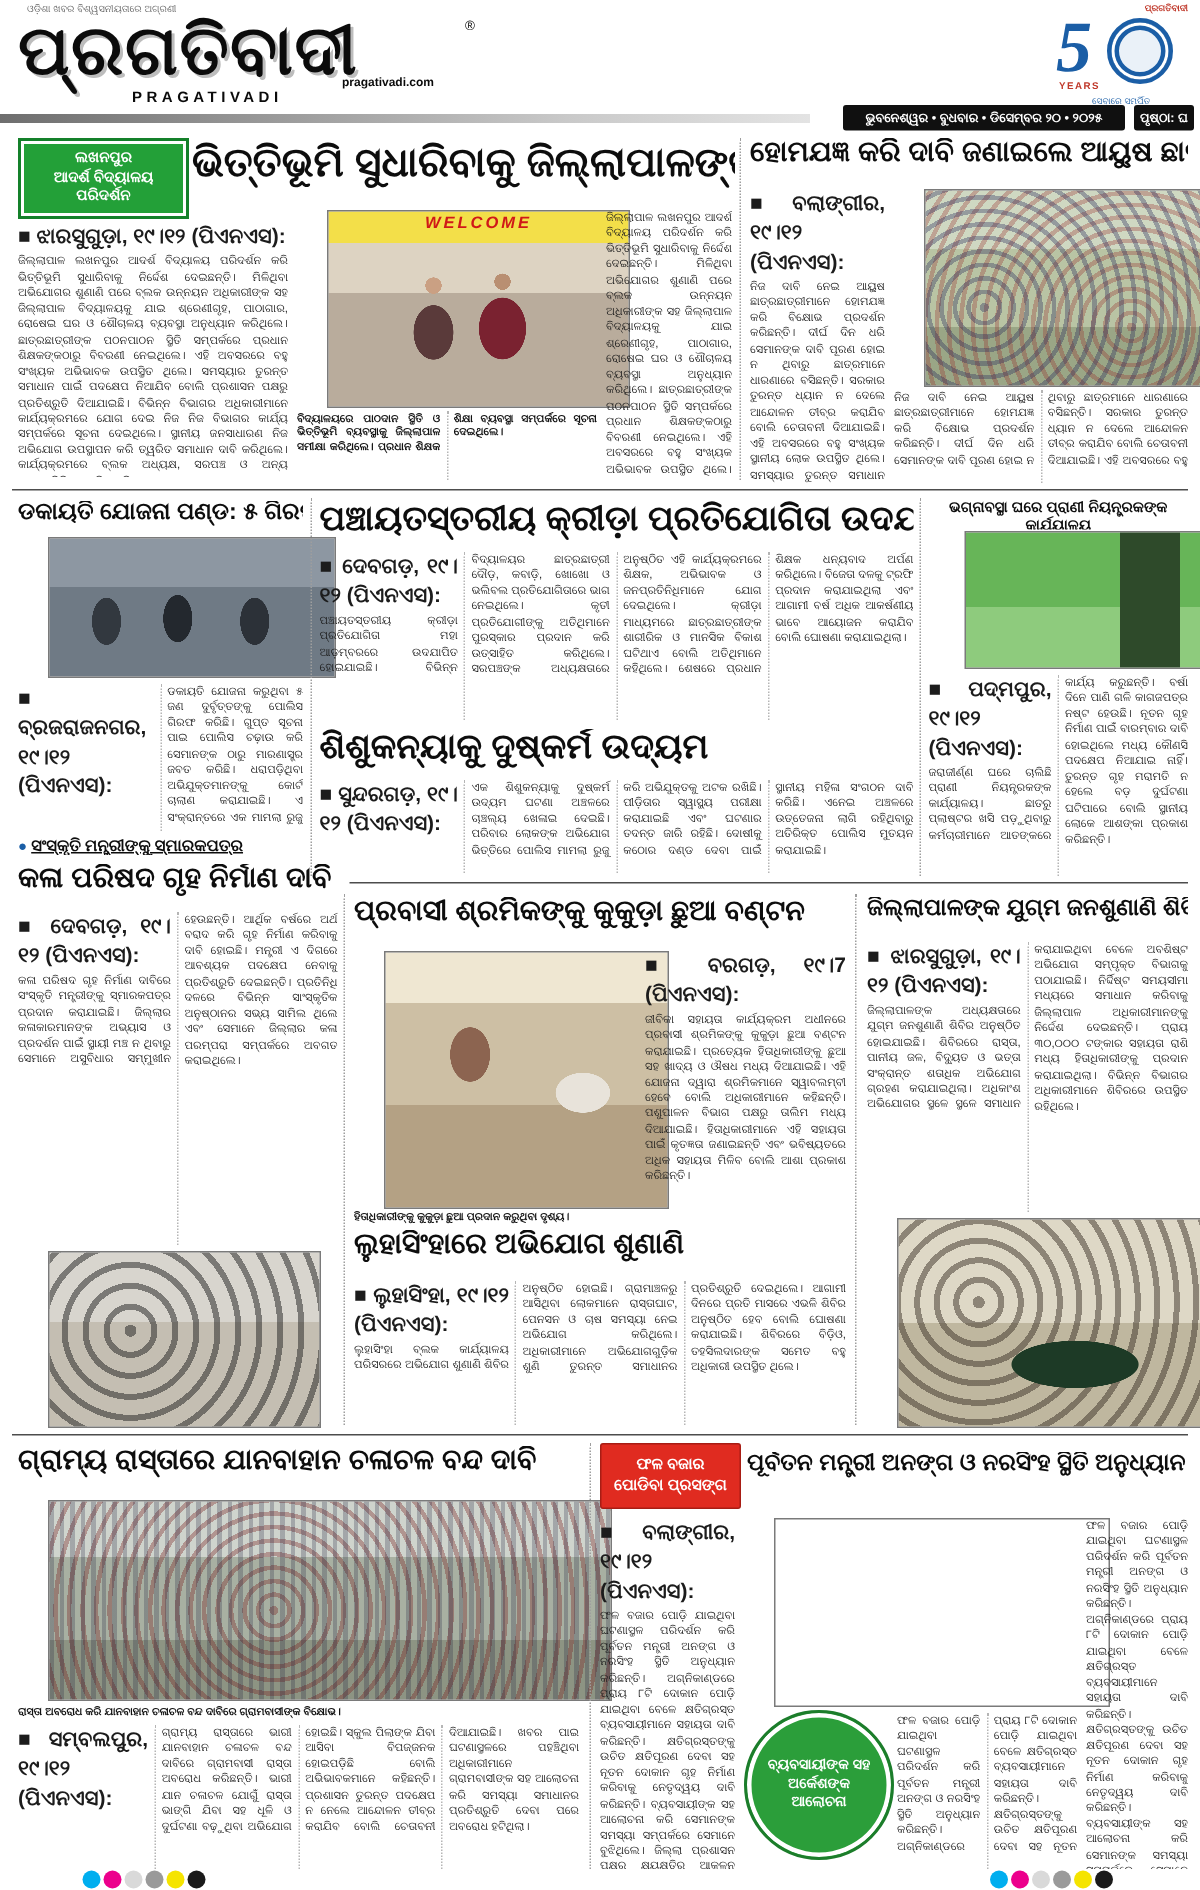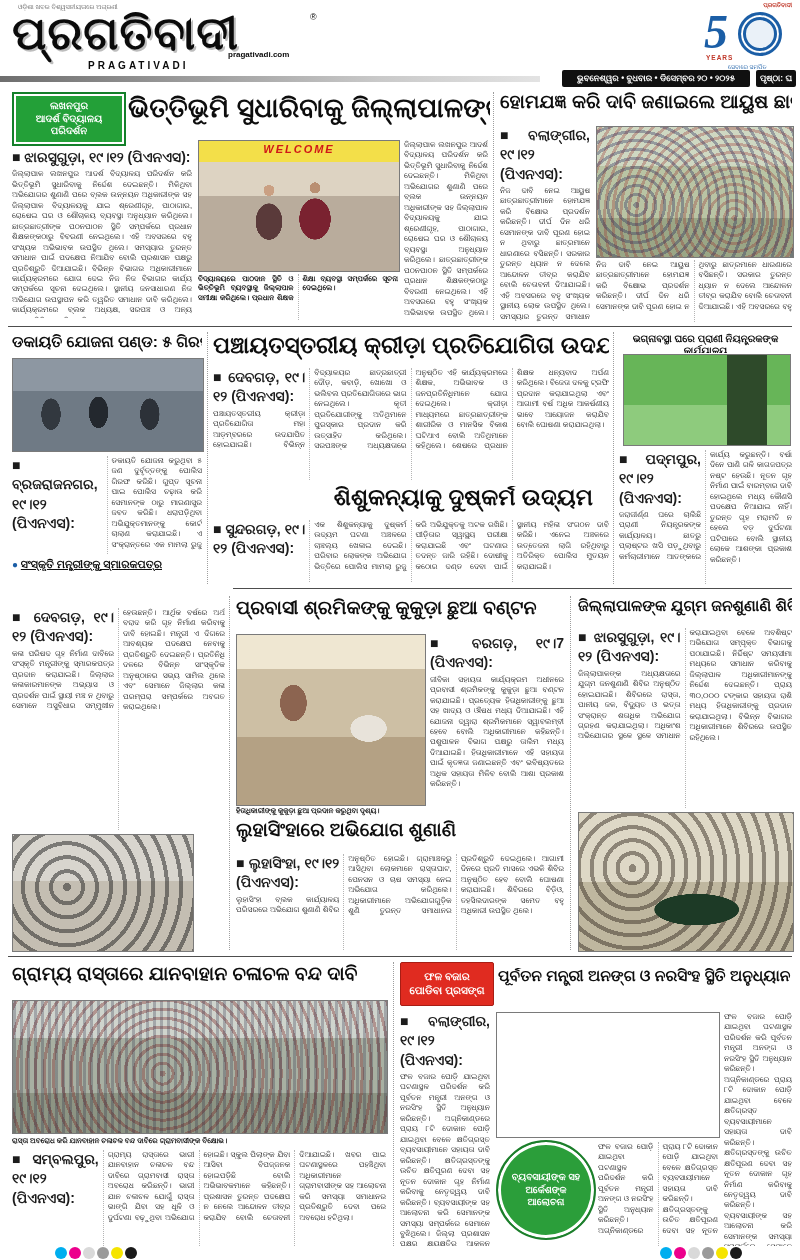--- a/index.html
+++ b/index.html
@@ -43,21 +43,21 @@
   .kicker-red{position:absolute;left:400px;top:962px;width:92px;height:42px;background:#e02b20;border:1px solid #a81d14;
               color:#fff;font-weight:bold;font-size:10.5px;line-height:1.3;display:flex;align-items:center;
               justify-content:center;text-align:center;white-space:pre-line;border-radius:2px;}
   .kicker-line{position:absolute;font-size:11px;font-weight:bold;color:#0d0d0d;white-space:nowrap;overflow:hidden;}
   .kicker-line .dot{color:#1b5ea6;font-size:10px;}
   .badge-circle{position:absolute;left:496px;top:1140px;width:96px;height:96px;border-radius:50%;
                 background:#2b9e3a;border:2px solid #1c7d2b;box-shadow:inset 0 0 0 3px #fff;
                 color:#fff;font-weight:bold;font-size:9.5px;line-height:1.35;display:flex;align-items:center;
                 justify-content:center;text-align:center;white-space:pre-line;}
   
-  .photo{position:absolute;border:1px solid #7a7a7a;overflow:hidden;}
+  .photo{position:absolute;border:1px solid #7a7a7a;overflow:hidden;margin-left:20px;}
   .ph-school{background:
       radial-gradient(ellipse 22px 30px at 35% 62%,#5a3a3a 0 60%,transparent 61%),
       radial-gradient(ellipse 26px 34px at 58% 60%,#7a2230 0 60%,transparent 61%),
       radial-gradient(circle 9px at 35% 38%,#caa083 0 60%,transparent 61%),
       radial-gradient(circle 9px at 58% 36%,#b98f72 0 60%,transparent 61%),
       linear-gradient(#f3df49 0 16%,#ddd3c2 16% 42%,#b9ac9c 42% 100%);}
   .ph-welcome{position:absolute;left:0;top:0;width:100%;height:16%;color:#d01818;font-weight:bold;
       font-style:italic;font-size:11px;text-align:center;letter-spacing:2px;line-height:1.6;}
   .ph-homa{background:
       repeating-radial-gradient(circle at 20% 60%,rgba(40,40,90,.35) 0 3px,transparent 3px 9px),
@@ -156,38 +156,39 @@
   </div>
 
   <div class="v-dot" style="left:207px;top:332px;height:252px;"></div>
 
   <div class="art-head h-lg" style="left:213px;top:334px;width:396px;height:28px;">ପଞ୍ଚାୟତସ୍ତରୀୟ କ୍ରୀଡ଼ା ପ୍ରତିଯୋଗିତା ଉଦଯାପିତ</div>
   <div class="body-txt cols4" style="left:213px;top:368px;width:396px;height:112px;">
     <div class="byline">■ ଦେବଗଡ଼, ୧୯।୧୨ (ପିଏନଏସ):</div>
     <span>ପଞ୍ଚାୟତସ୍ତରୀୟ କ୍ରୀଡ଼ା ପ୍ରତିଯୋଗିତା ମହା ଆଡ଼ମ୍ବରରେ ଉଦଯାପିତ ହୋଇଯାଇଛି। ବିଭିନ୍ନ ବିଦ୍ୟାଳୟର ଛାତ୍ରଛାତ୍ରୀ ଦୌଡ଼, କବାଡ଼ି, ଖୋଖୋ ଓ ଭଲିବଲ ପ୍ରତିଯୋଗିତାରେ ଭାଗ ନେଇଥିଲେ। କୃତୀ ପ୍ରତିଯୋଗୀଙ୍କୁ ଅତିଥିମାନେ ପୁରସ୍କାର ପ୍ରଦାନ କରି ଉତ୍ସାହିତ କରିଥିଲେ। ସରପଞ୍ଚଙ୍କ ଅଧ୍ୟକ୍ଷତାରେ ଅନୁଷ୍ଠିତ ଏହି କାର୍ଯ୍ୟକ୍ରମରେ ଶିକ୍ଷକ, ଅଭିଭାବକ ଓ ଜନପ୍ରତିନିଧିମାନେ ଯୋଗ ଦେଇଥିଲେ। କ୍ରୀଡ଼ା ମାଧ୍ୟମରେ ଛାତ୍ରଛାତ୍ରୀଙ୍କ ଶାରୀରିକ ଓ ମାନସିକ ବିକାଶ ଘଟିଥାଏ ବୋଲି ଅତିଥିମାନେ କହିଥିଲେ। ଶେଷରେ ପ୍ରଧାନ ଶିକ୍ଷକ ଧନ୍ୟବାଦ ଅର୍ପଣ କରିଥିଲେ। ବିଜେତା ଦଳକୁ ଟ୍ରଫି ପ୍ରଦାନ କରାଯାଇଥିଲା ଏବଂ ଆଗାମୀ ବର୍ଷ ଅଧିକ ଆକର୍ଷଣୀୟ ଭାବେ ଆୟୋଜନ କରାଯିବ ବୋଲି ଘୋଷଣା କରାଯାଇଥିଲା।</span>
   </div>
 
-  <div class="art-head h-lg" style="left:213px;top:486px;width:380px;height:28px;text-align:right;">ଶିଶୁକନ୍ୟାକୁ ଦୁଷ୍କର୍ମ ଉଦ୍ୟମ</div>
+  <div class="art-head h-lg" style="left:213px;top:486px;width:380px;height:28px;">ଶିଶୁକନ୍ୟାକୁ ଦୁଷ୍କର୍ମ ଉଦ୍ୟମ</div>
   <div class="body-txt cols4" style="left:213px;top:520px;width:396px;height:62px;">
     <div class="byline">■ ସୁନ୍ଦରଗଡ଼, ୧୯।୧୨ (ପିଏନଏସ):</div>
     <span>ଏକ ଶିଶୁକନ୍ୟାକୁ ଦୁଷ୍କର୍ମ ଉଦ୍ୟମ ଘଟଣା ଅଞ୍ଚଳରେ ଚାଞ୍ଚଲ୍ୟ ଖେଳାଇ ଦେଇଛି। ପରିବାର ଲୋକଙ୍କ ଅଭିଯୋଗ ଭିତ୍ତିରେ ପୋଲିସ ମାମଲା ରୁଜୁ କରି ଅଭିଯୁକ୍ତକୁ ଅଟକ ରଖିଛି। ପୀଡ଼ିତାର ସ୍ୱାସ୍ଥ୍ୟ ପରୀକ୍ଷା କରାଯାଇଛି ଏବଂ ଘଟଣାର ତଦନ୍ତ ଜାରି ରହିଛି। ଦୋଷୀକୁ କଠୋର ଦଣ୍ଡ ଦେବା ପାଇଁ ସ୍ଥାନୀୟ ମହିଳା ସଂଗଠନ ଦାବି କରିଛି। ଏନେଇ ଅଞ୍ଚଳରେ ଉତ୍ତେଜନା ଲାଗି ରହିଥିବାରୁ ଅତିରିକ୍ତ ପୋଲିସ ମୁତୟନ କରାଯାଇଛି।</span>
   </div>
 
   <div class="v-dot" style="left:613px;top:332px;height:252px;"></div>
 
   <div class="art-head h-xs" style="left:619px;top:333px;width:173px;height:20px;">ଭଗ୍ନାବସ୍ଥା ଘରେ ପ୍ରାଣୀ ନିୟନ୍ତ୍ରକଙ୍କ କାର୍ଯ୍ୟାଳୟ</div>
   <div class="photo ph-vet" style="left:623px;top:354px;width:166px;height:90px;"></div>
   <div class="body-txt cols2" style="left:619px;top:450px;width:173px;height:134px;">
     <div class="byline">■ ପଦ୍ମପୁର, ୧୯।୧୨ (ପିଏନଏସ):</div>
     <span>ଜରାଜୀର୍ଣ୍ଣ ଘରେ ଚାଲିଛି ପ୍ରାଣୀ ନିୟନ୍ତ୍ରକଙ୍କ କାର୍ଯ୍ୟାଳୟ। ଛାତରୁ ପ୍ଲାଷ୍ଟର ଖସି ପଡ଼ୁଥିବାରୁ କର୍ମଚାରୀମାନେ ଆତଙ୍କରେ କାର୍ଯ୍ୟ କରୁଛନ୍ତି। ବର୍ଷା ଦିନେ ପାଣି ଗଳି କାଗଜପତ୍ର ନଷ୍ଟ ହେଉଛି। ନୂତନ ଗୃହ ନିର୍ମାଣ ପାଇଁ ବାରମ୍ବାର ଦାବି ହୋଇଥିଲେ ମଧ୍ୟ କୌଣସି ପଦକ୍ଷେପ ନିଆଯାଇ ନାହିଁ। ତୁରନ୍ତ ଗୃହ ମରାମତି ନ ହେଲେ ବଡ଼ ଦୁର୍ଘଟଣା ଘଟିପାରେ ବୋଲି ସ୍ଥାନୀୟ ଲୋକେ ଆଶଙ୍କା ପ୍ରକାଶ କରିଛନ୍ତି।</span>
   </div>
 
   <div class="h-rule" style="left:233px;top:588px;width:559px;"></div>
 
   <div class="kicker-line" style="left:12px;top:558px;width:214px;font-family:Liberation Serif, serif;"><span class="dot">●</span> <span style="text-decoration:underline;">ସଂସ୍କୃତି ମନ୍ତ୍ରୀଙ୍କୁ ସ୍ମାରକପତ୍ର</span></div>
+  <div class="art-head h-md" style="left:12px;top:576px;width:213px;height:24px;">କଳା ପରିଷଦ ଗୃହ ନିର୍ମାଣ ଦାବି</div>
   <div class="body-txt cols2" style="left:12px;top:608px;width:213px;height:222px;">
     <div class="byline">■ ଦେବଗଡ଼, ୧୯।୧୨ (ପିଏନଏସ):</div>
     <span>କଳା ପରିଷଦ ଗୃହ ନିର୍ମାଣ ଦାବିରେ ସଂସ୍କୃତି ମନ୍ତ୍ରୀଙ୍କୁ ସ୍ମାରକପତ୍ର ପ୍ରଦାନ କରାଯାଇଛି। ଜିଲ୍ଲାର କଳାକାରମାନଙ୍କ ଅଭ୍ୟାସ ଓ ପ୍ରଦର୍ଶନ ପାଇଁ ସ୍ଥାୟୀ ମଞ୍ଚ ନ ଥିବାରୁ ସେମାନେ ଅସୁବିଧାର ସମ୍ମୁଖୀନ ହେଉଛନ୍ତି। ଆର୍ଥିକ ବର୍ଷରେ ଅର୍ଥ ବରାଦ କରି ଗୃହ ନିର୍ମାଣ କରିବାକୁ ଦାବି ହୋଇଛି। ମନ୍ତ୍ରୀ ଏ ଦିଗରେ ଆବଶ୍ୟକ ପଦକ୍ଷେପ ନେବାକୁ ପ୍ରତିଶ୍ରୁତି ଦେଇଛନ୍ତି। ପ୍ରତିନିଧି ଦଳରେ ବିଭିନ୍ନ ସାଂସ୍କୃତିକ ଅନୁଷ୍ଠାନର ସଭ୍ୟ ସାମିଲ ଥିଲେ ଏବଂ ସେମାନେ ଜିଲ୍ଲାର କଳା ପରମ୍ପରା ସମ୍ପର୍କରେ ଅବଗତ କରାଇଥିଲେ।</span>
   </div>
   <div class="photo ph-kala" style="left:12px;top:834px;width:180px;height:116px;"></div>
 
   <div class="v-dot" style="left:229px;top:596px;height:354px;"></div>
 
   <div class="art-head h-md" style="left:236px;top:598px;width:328px;height:26px;">ପ୍ରବାସୀ ଶ୍ରମିକଙ୍କୁ କୁକୁଡ଼ା ଛୁଆ ବଣ୍ଟନ</div>
   <div class="photo ph-chicks" style="left:236px;top:634px;width:188px;height:170px;"></div>

